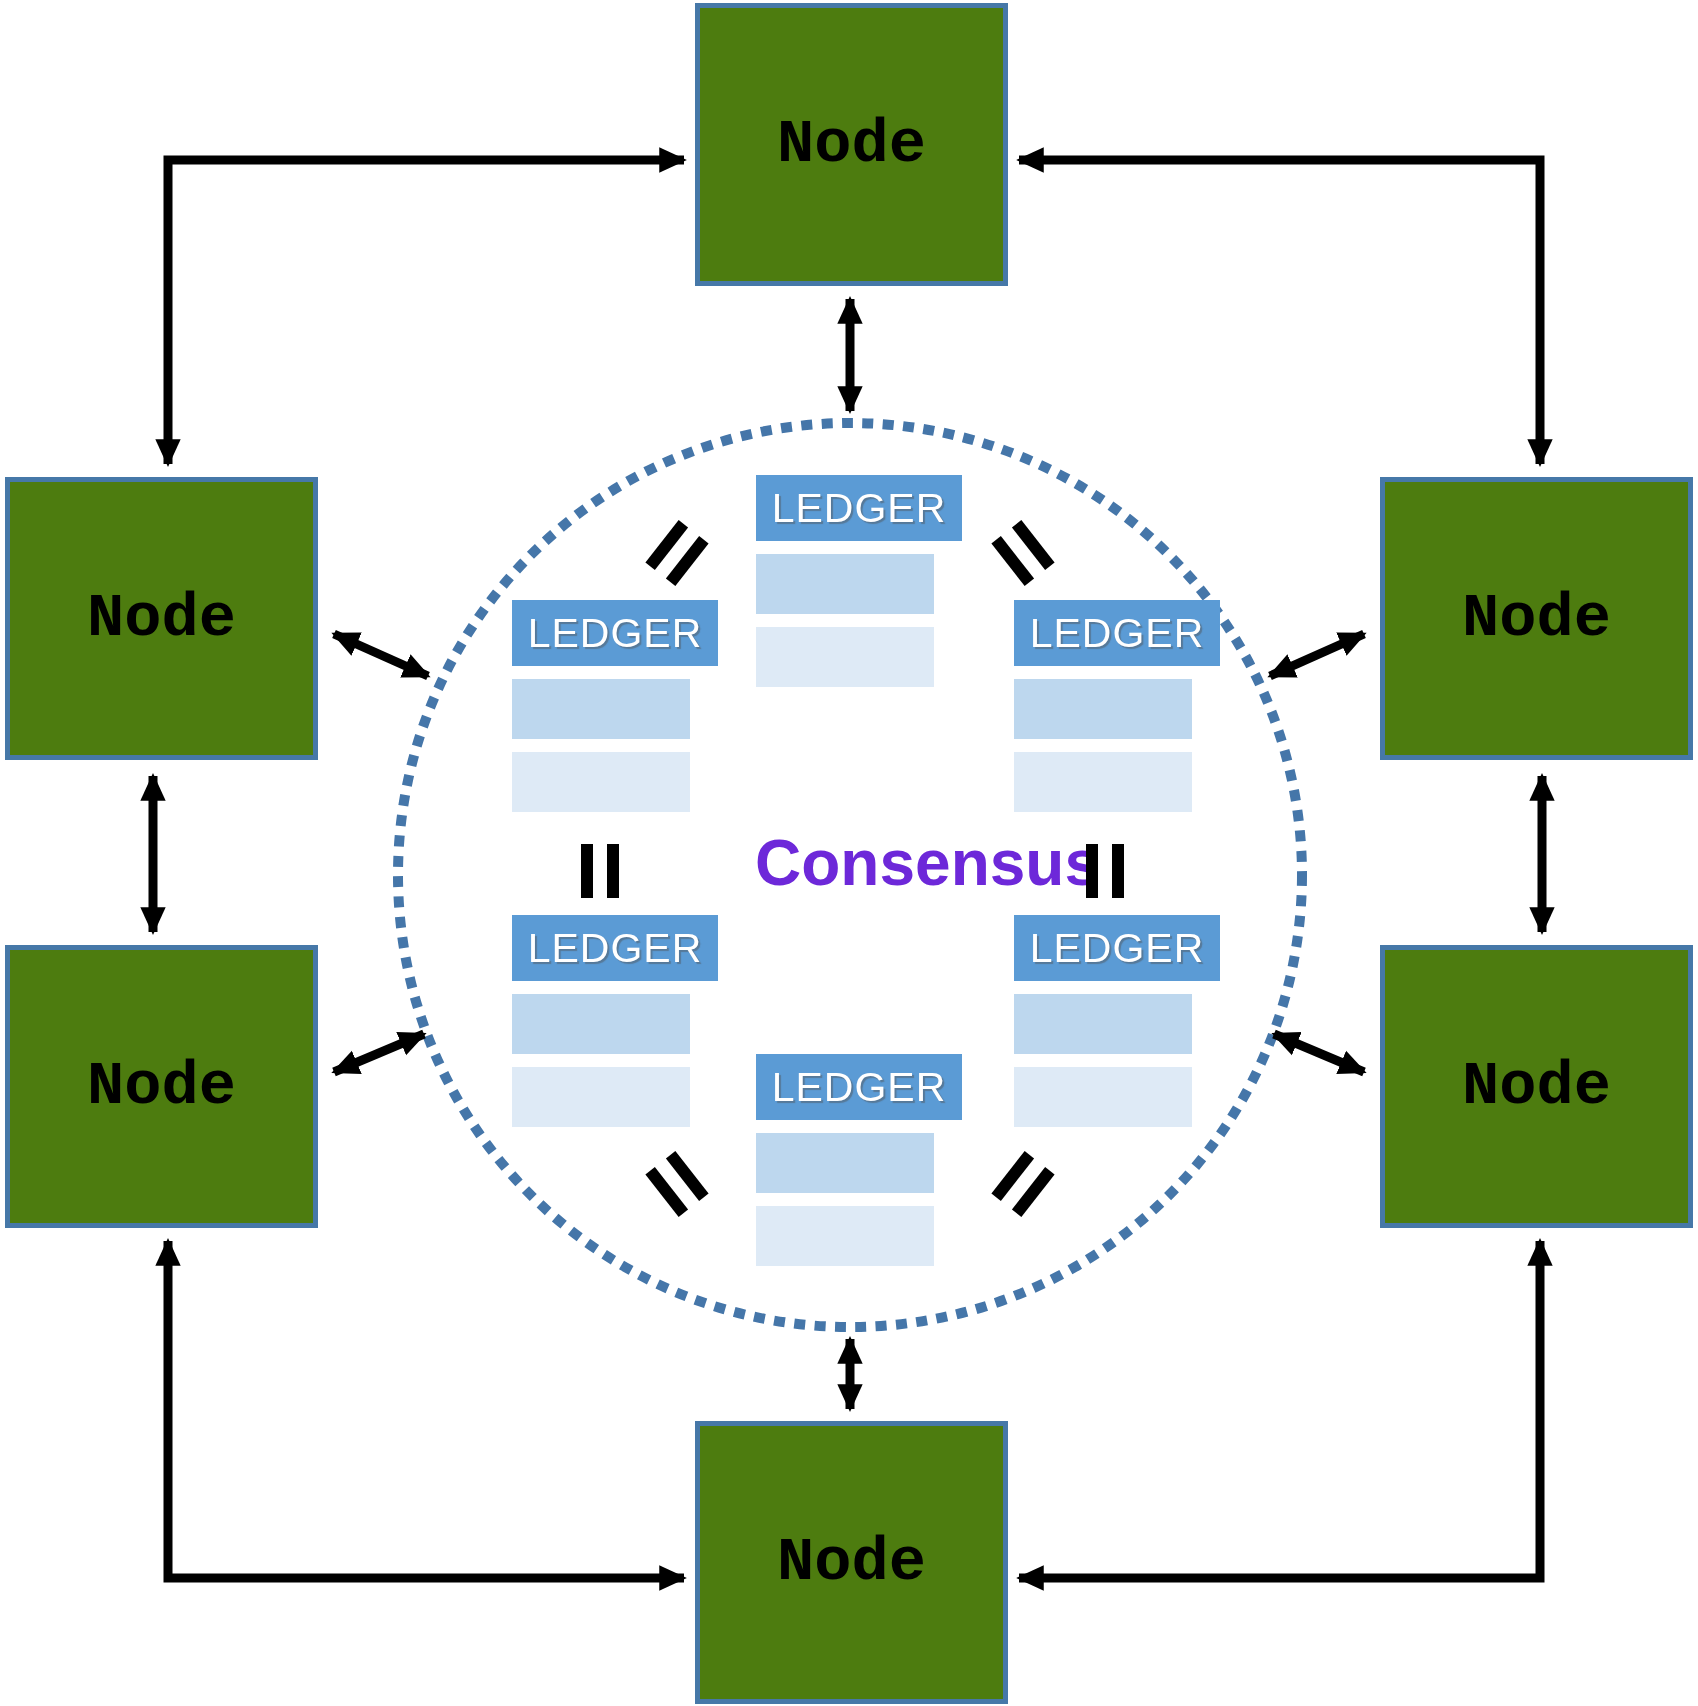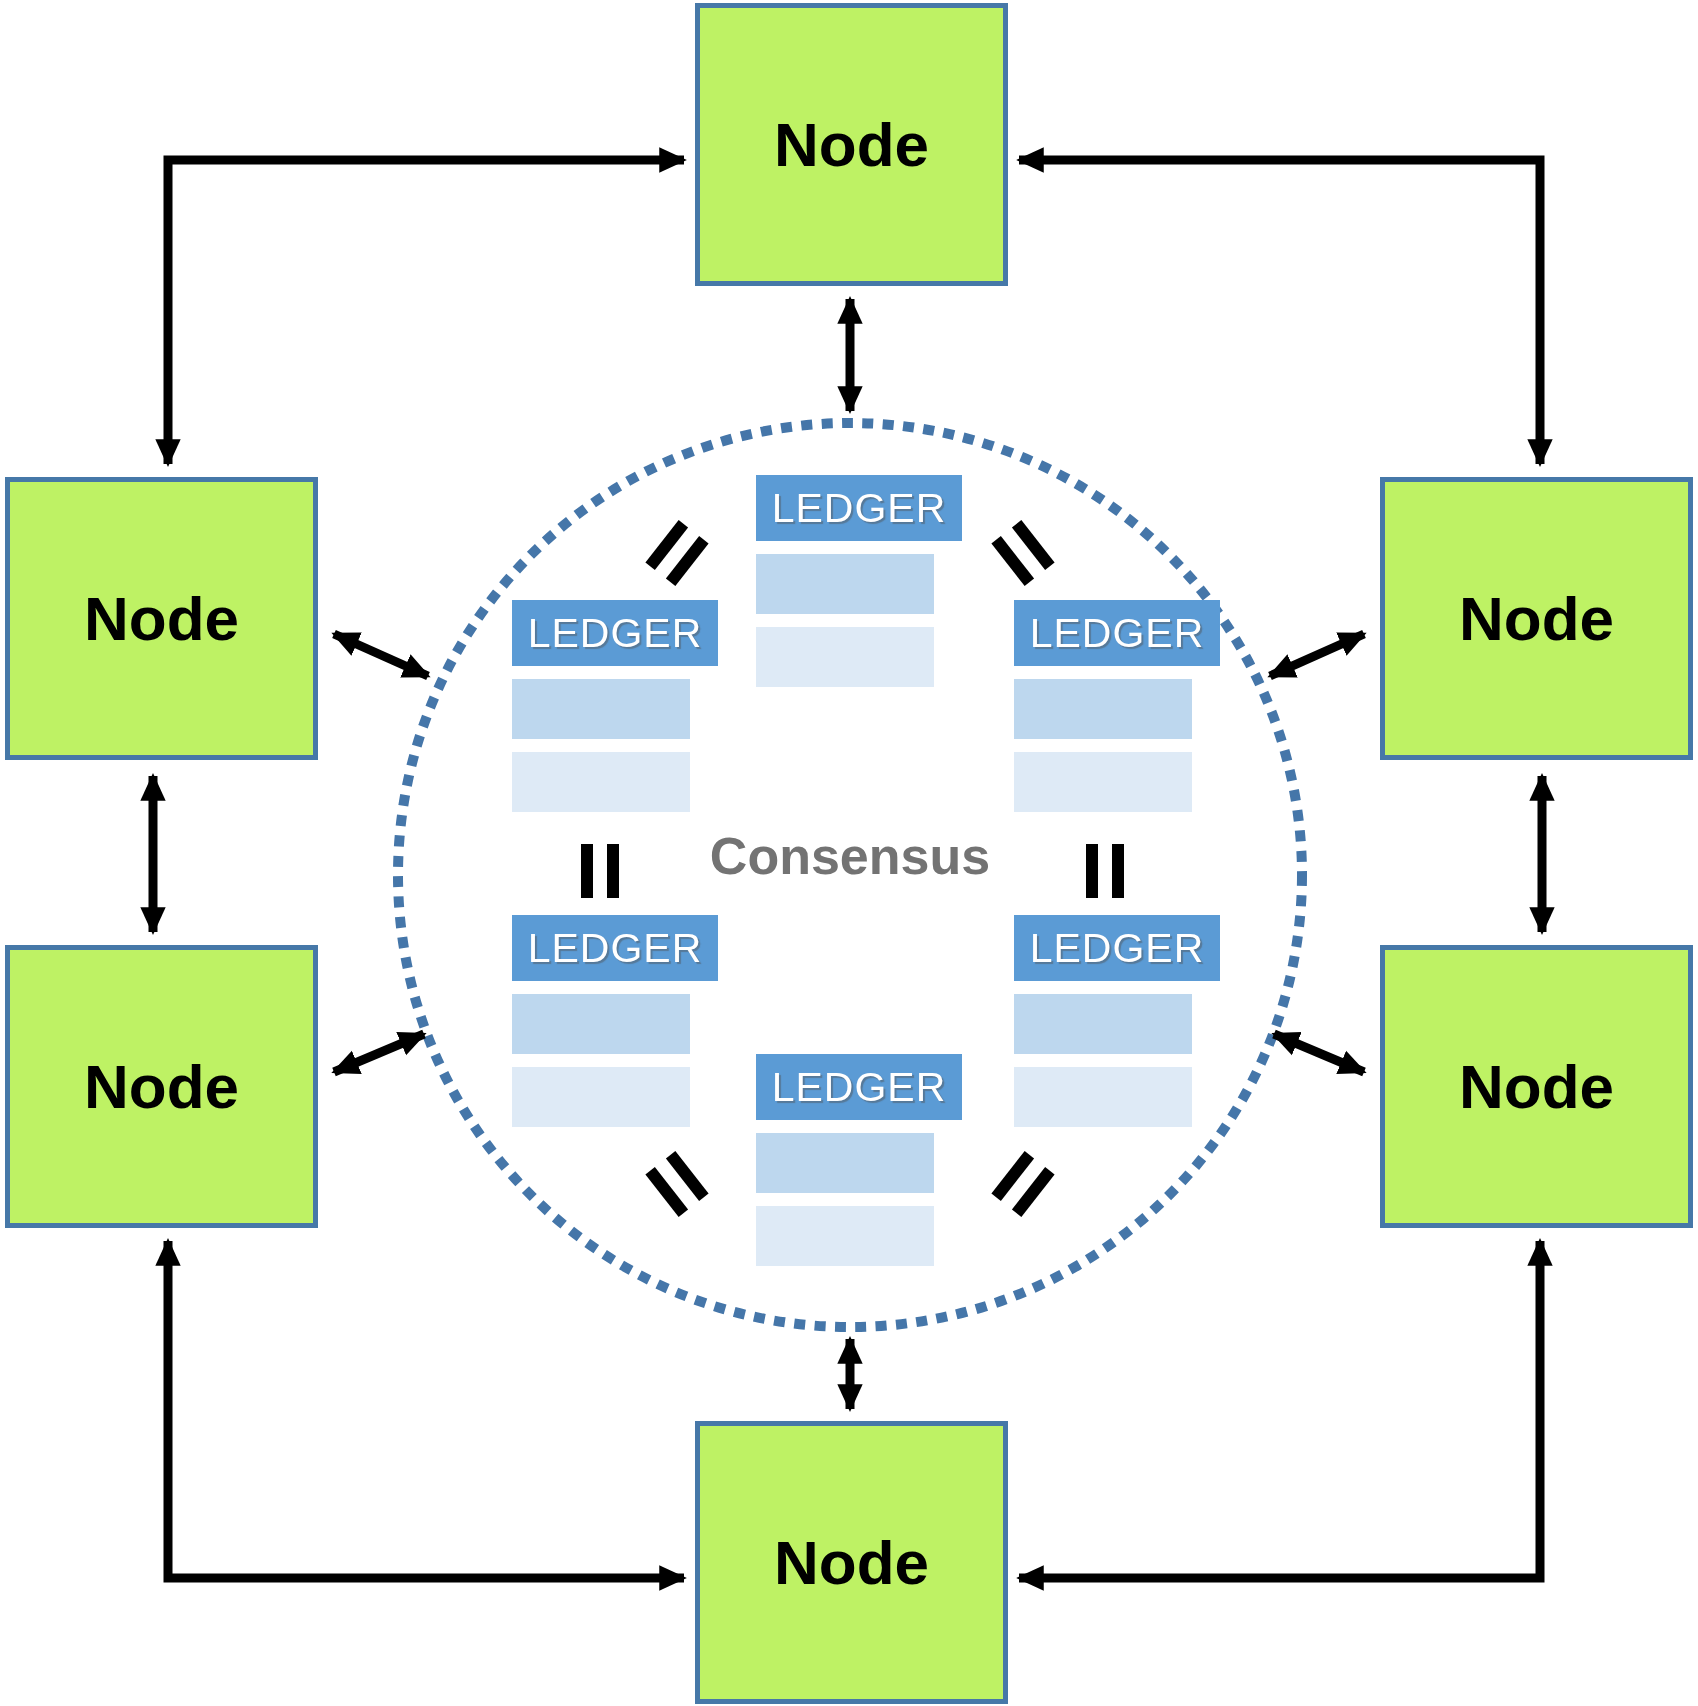--- a/index.html
+++ b/index.html
@@ -30,25 +30,26 @@
     fill: none;
     stroke: #4576a9;
     stroke-width: 10;
     stroke-dasharray: 11 9.4;
   }
   .node {
     position: absolute;
     box-sizing: border-box;
     width: 313px;
     height: 283px;
-    background: #bef264;
+    background: #4d7c0f;
     border: 5px solid #4678a8;
     display: flex;
     align-items: center;
     justify-content: center;
+    font-family: Liberation Mono, monospace;
   }
   .node .node-label {
     font-size: 62px;
     font-weight: bold;
     color: #000000;
     letter-spacing: 0px;
   }
   .node-top        { left: 695px;  top: 3px; }
   .node-bottom     { left: 695px;  top: 1421px; }
   .node-upper-left { left: 5px;    top: 477px; }
@@ -86,24 +87,24 @@
   .ledger-upper-right  { left: 1014px; top: 600px; }
   .ledger-lower-left   { left: 512px;  top: 915px; }
   .ledger-lower-right  { left: 1014px; top: 915px; }
   .ledger-bottom-center{ left: 756px;  top: 1054px; }
 
   .consensus-label {
     position: absolute;
     left: 600px;
     top: 826px;
     width: 500px;
-    text-align: center;
-    font-size: 52px;
+    text-align: right;
+    font-size: 64px;
     font-weight: bold;
-    color: #737373;
+    color: #6d28d9;
   }
 
   .equals-mark {
     position: absolute;
     width: 54px;
     height: 38px;
   }
   .equals-mark .bar {
     position: absolute;
     left: 0;

